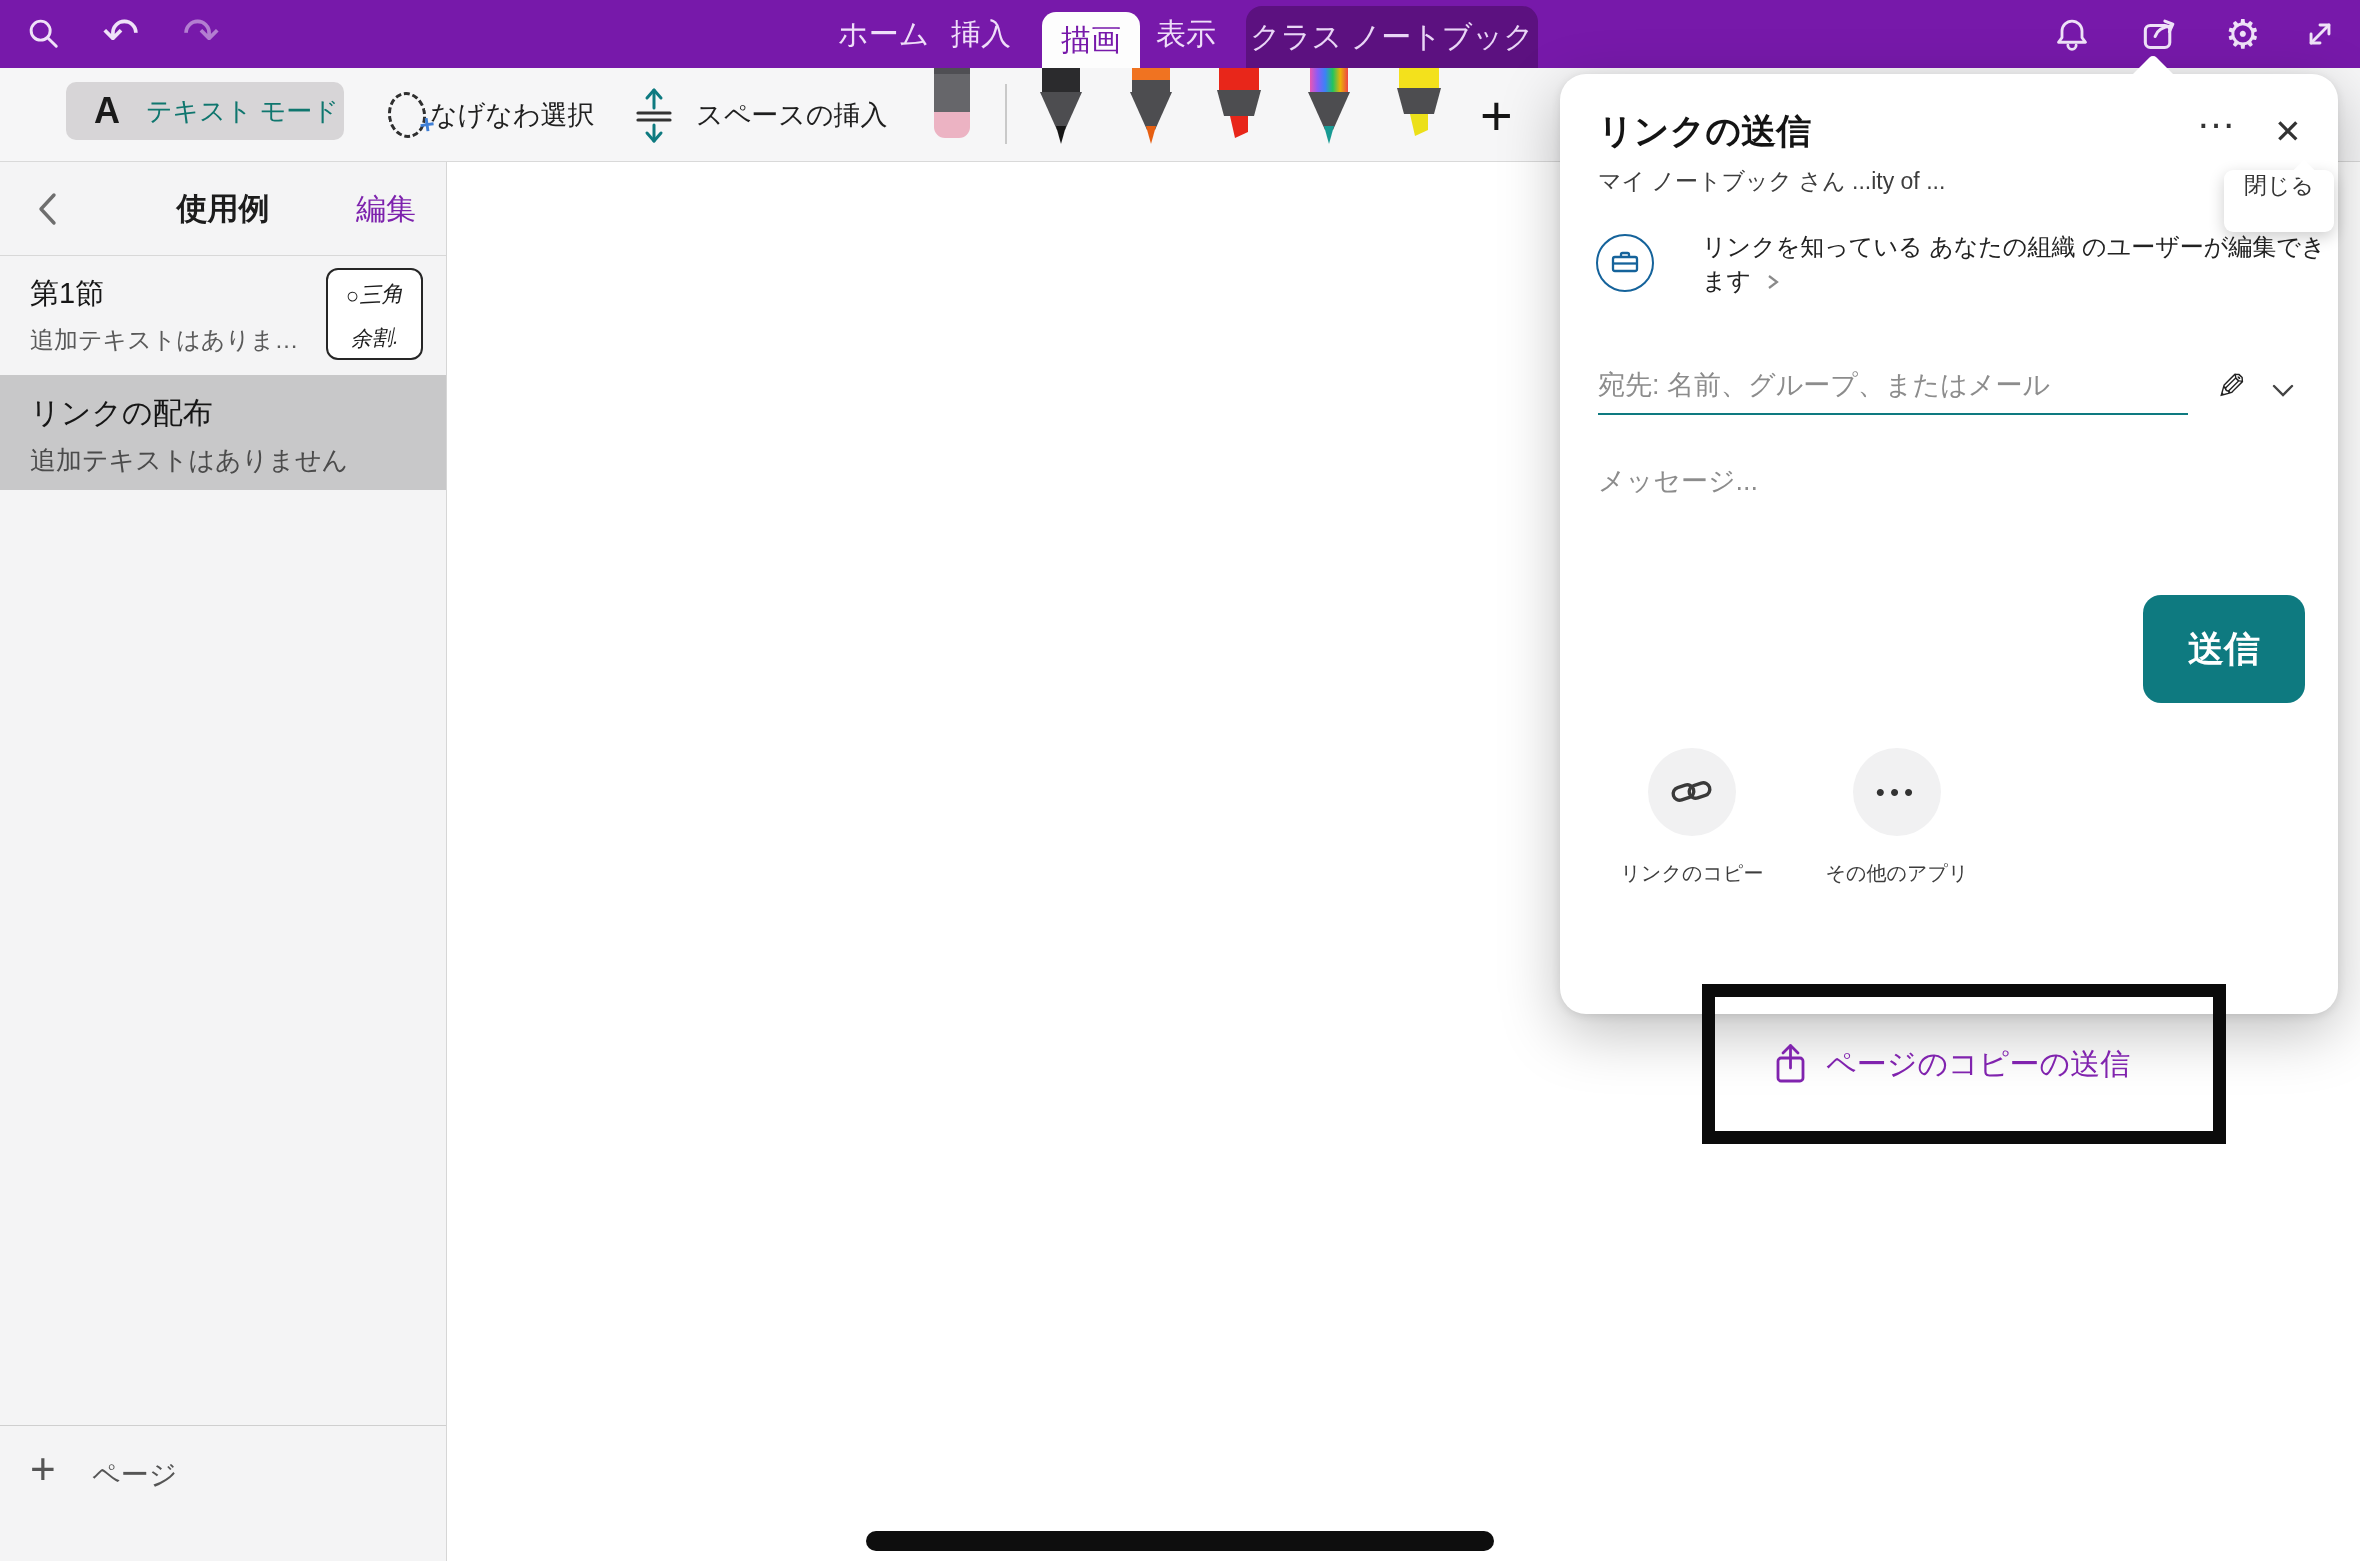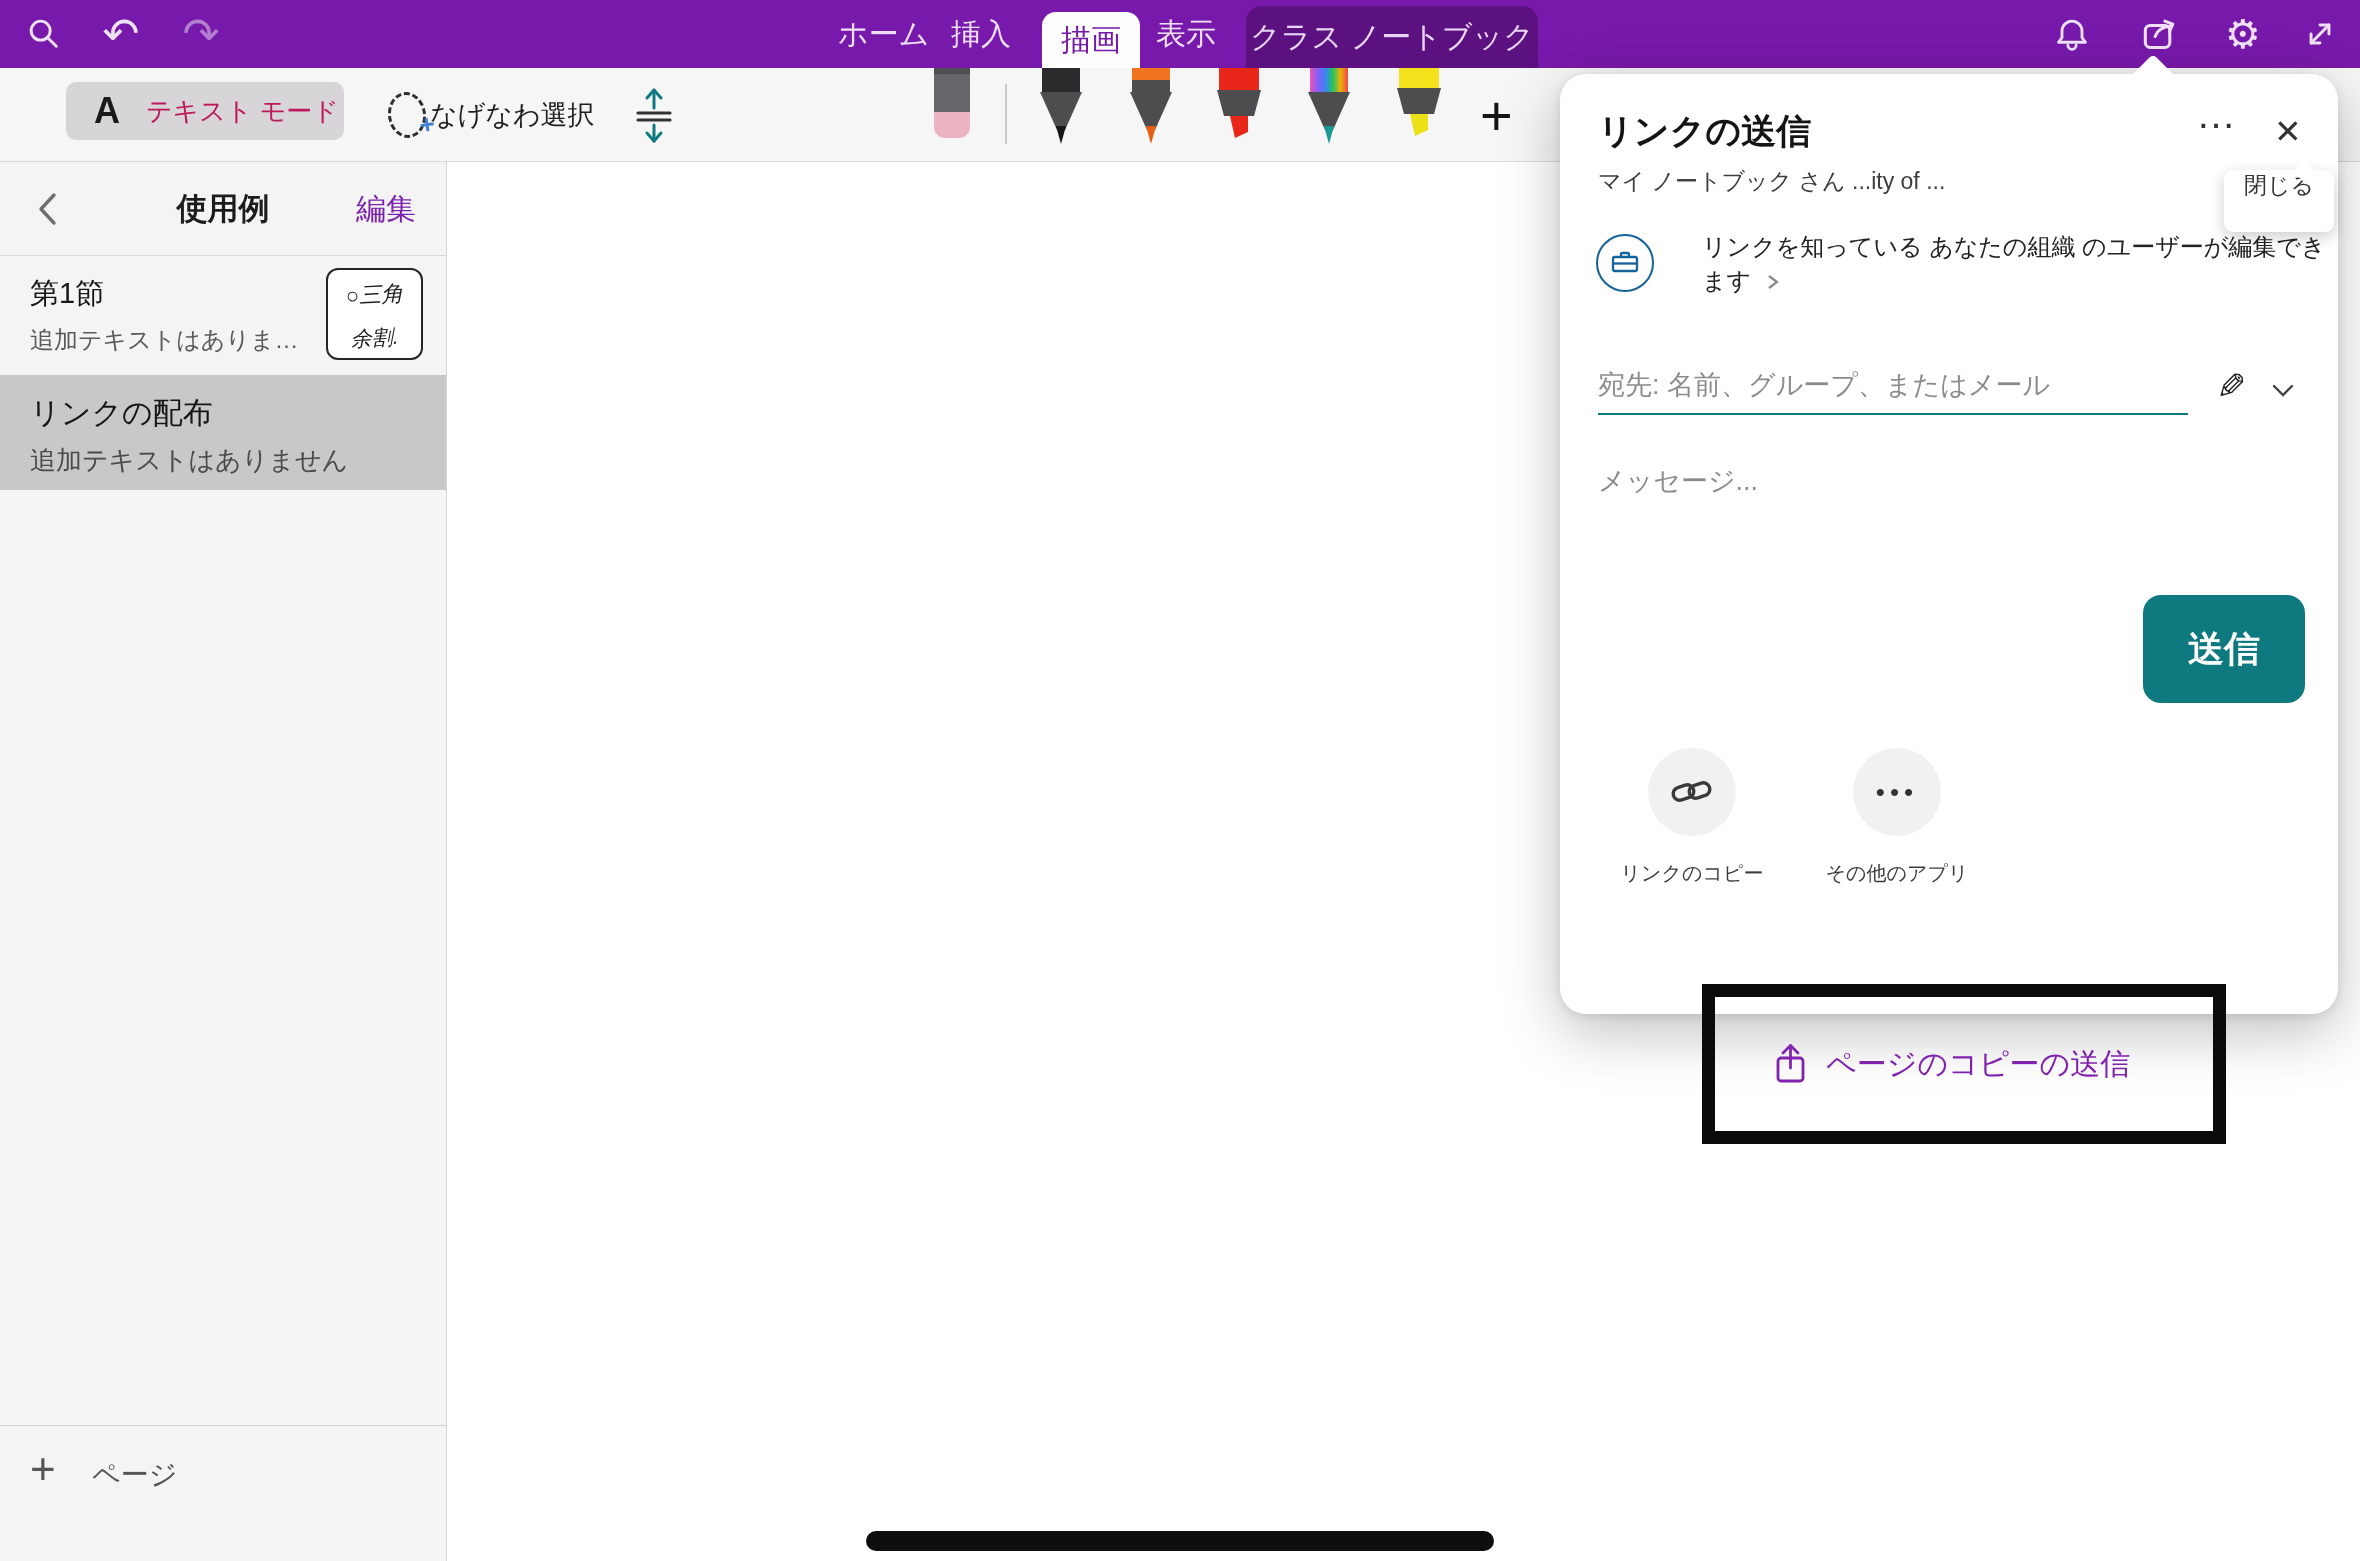--- a/index.html
+++ b/index.html
@@ -22,21 +22,21 @@
   #tab-class { position:absolute; left:1246px; top:6px; width:292px; height:62px;
     background:#5C1180; border-radius:16px 16px 0 0; display:flex; align-items:center;
     justify-content:center; font-size:30px; color:#e9d6f6; }
 
   
   #toolbar { position:absolute; left:0; top:68px; width:2360px; height:94px;
     background:#f6f6f7; border-bottom:1px solid #d9d9d9; z-index:3; }
   #textmode-btn { position:absolute; left:66px; top:14px; width:278px; height:58px;
     background:#d7d5d7; border-radius:10px; display:flex; align-items:center; }
   #textmode-btn .a { font-size:36px; font-weight:700; color:#1a1a1a; margin-left:28px; }
-  #textmode-btn .lbl { font-size:26px; color:#be185d; margin-left:26px; }
+  #textmode-btn .lbl { font-size:26px; color:#0f766e; margin-left:26px; }
   .tool-label { position:absolute; top:0; height:94px; display:flex; align-items:center;
     font-size:27px; color:#1f1f1f; }
   #lasso-icon { position:absolute; left:388px; top:24px; width:38px; height:46px;
     border:3px dashed #2f2f2f; border-radius:50%; transform:rotate(-8deg); }
   #lasso-icon .plus { position:absolute; right:-10px; bottom:-8px; color:#3f7fd6;
     font-size:26px; font-weight:700; }
   .vdivider { position:absolute; top:16px; width:2px; height:60px; background:#c9c9c9; }
   .pen { position:absolute; top:0; }
   #addpen { position:absolute; left:1480px; top:0; height:94px; display:flex;
     align-items:center; font-size:56px; font-weight:300; color:#151515; }
@@ -170,20 +170,21 @@
     <div class="abs" style="left:630px;top:18px;">
       <svg width="46" height="58" viewBox="0 0 46 58" fill="none" stroke-linecap="round" stroke-linejoin="round">
         <line x1="8" y1="27" x2="40" y2="27" stroke="#333" stroke-width="3.2"></line>
         <line x1="8" y1="34" x2="40" y2="34" stroke="#333" stroke-width="3.2"></line>
         <line x1="24" y1="4" x2="24" y2="22" stroke="#0E7A80" stroke-width="3"></line>
         <polyline points="17,12 24,4 31,12" stroke="#0E7A80" stroke-width="3" fill="none"></polyline>
         <line x1="24" y1="39" x2="24" y2="55" stroke="#0E7A80" stroke-width="3"></line>
         <polyline points="17,47 24,55 31,47" stroke="#0E7A80" stroke-width="3" fill="none"></polyline>
       </svg>
     </div>
+    <div class="tool-label" style="left:696px;">スペースの挿入</div>
 
     <div class="pen" style="left:925px;">
       <svg width="54" height="78" viewBox="0 0 54 78">
         <rect x="9" y="0" width="36" height="44" fill="#66666a"></rect>
         <rect x="9" y="0" width="36" height="6" fill="#4f4f53"></rect>
         <rect x="9" y="34" width="36" height="36" rx="11" fill="#ecb3c3"></rect>
         <rect x="9" y="34" width="36" height="10" fill="#66666a"></rect>
       </svg>
     </div>
     <div class="vdivider" style="left:1005px;"></div>

